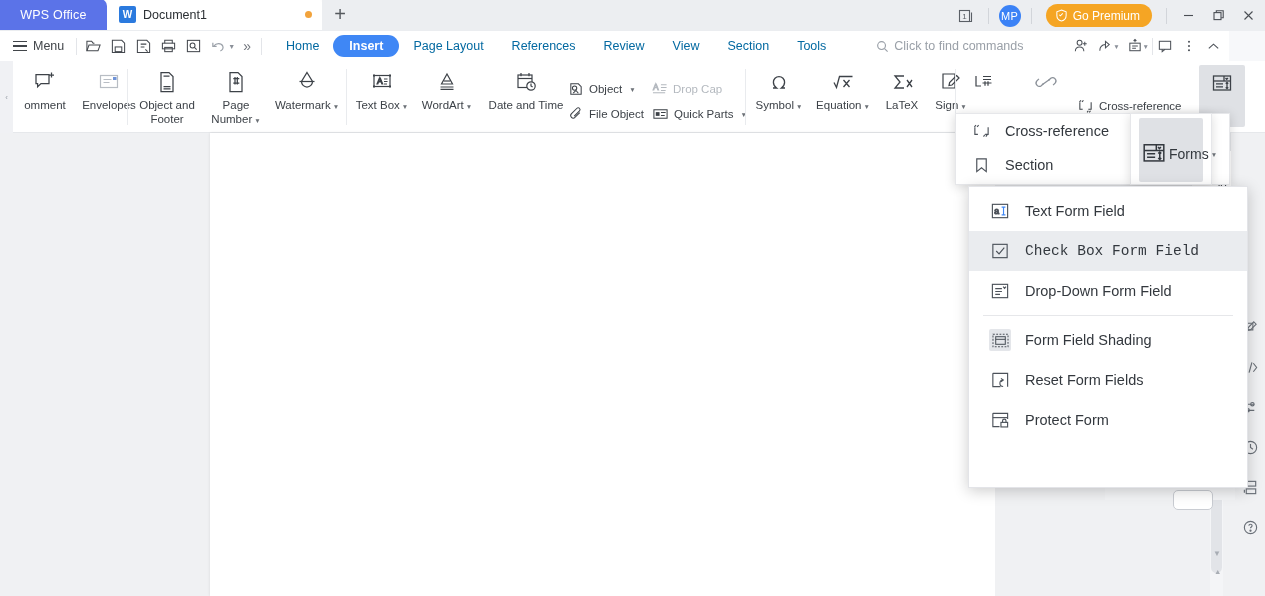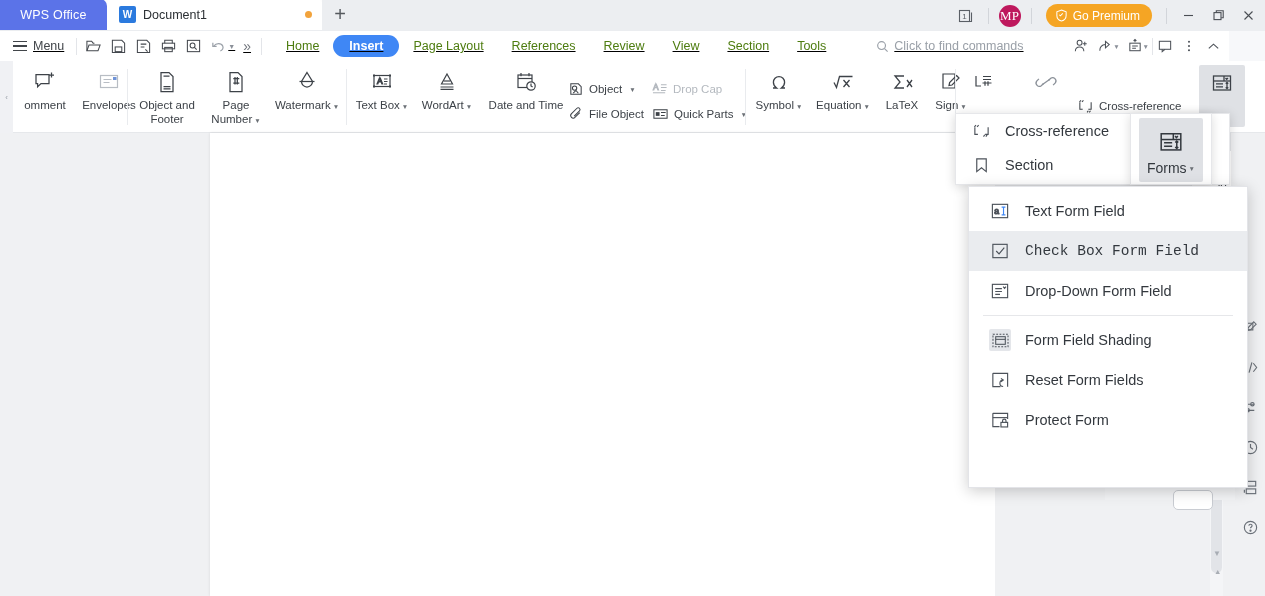--- a/index.html
+++ b/index.html
@@ -51,56 +51,56 @@
     position: absolute; right: 0; top: 0; height: 31px;
     display: flex; align-items: center; gap: 0; background: #eceef1;
     padding-right: 2px;
   }
   .tb-icon-btn {
     width: 30px; height: 31px; display: flex; align-items: center;
     justify-content: center; color: #5a5f66;
   }
   .tb-sep { width: 1px; height: 16px; background: #d2d5da; margin: 0 6px; }
   .tb-avatar {
-    width: 22px; height: 22px; border-radius: 50%; background: #be185d;
-    color: #fff; font-size: 13px; display: flex; align-items: center;
-    justify-content: center; letter-spacing: .3px; font-family: Liberation Serif, serif;
+    width: 22px; height: 22px; border-radius: 50%; background: #3b82f6;
+    color: #fff; font-size: 11px; display: flex; align-items: center;
+    justify-content: center; letter-spacing: .3px;
   }
   .tb-premium {
     height: 23px; border-radius: 12px; background: #f5a524;
     color: #fff; font-size: 12px; display: flex; align-items: center;
     gap: 5px; padding: 0 12px 0 9px; margin: 0 8px;
   }
   .tb-win {
     width: 30px; height: 31px; display: flex; align-items: center;
     justify-content: center; color: #4a4e54;
   }
 
   
   .menubar {
     position: absolute; top: 31px; left: 0; width: 1229px; height: 30px;
-    background: #fff; display: flex; align-items: center; text-decoration: underline;
+    background: #fff; display: flex; align-items: center;
   }
   .mb-menu {
     display: flex; align-items: center; gap: 6px; padding: 0 12px 0 13px;
     font-size: 12.5px; color: #41454a;
   }
   .hamburger { display: flex; flex-direction: column; gap: 3px; }
   .hamburger i { display: block; width: 14px; height: 1.6px; background: #41454a; }
   .mb-vsep { width: 1px; height: 17px; background: #e3e5e9; }
   .mb-qa { display: flex; align-items: center; padding: 0 4px; }
   .qa-btn {
     width: 25px; height: 24px; display: flex; align-items: center;
     justify-content: center; color: #44484e;
   }
   .qa-caret { font-size: 7px; color: #8b9099; margin-left: -3px; margin-right: 2px; }
   .qa-more { font-size: 14px; color: #70757c; padding: 0 6px; }
   .mb-tabs { display: flex; align-items: center; gap: 0; margin-left: 10px; }
   .mb-tab {
-    font-size: 12.5px; color: #4d7c0f; padding: 4px 14px; border-radius: 11px;
+    font-size: 12.5px; color: #0369a1; padding: 4px 14px; border-radius: 11px;
     white-space: nowrap;
   }
   .mb-tab.active { background: #3f87f5; color: #fff; font-weight: 600; padding: 4px 16px; }
   .mb-search {
     display: flex; align-items: center; gap: 5px; margin-left: 36px;
     color: #9aa0a8; font-size: 12.5px;
   }
   .mb-right {
     position: absolute; right: 4px; top: 0; height: 30px;
     display: flex; align-items: center;
@@ -227,21 +227,21 @@
   .fly-item .ico { width: 22px; display: flex; justify-content: center; color: #4c525a; }
 
   .forms-float {
     position: absolute; left: 1130px; top: 113px; width: 82px; height: 72px;
     background: #fff; box-shadow: 0 2px 10px rgba(0,0,0,.14);
     border: 1px solid #e6e7ea; z-index: 41;
     display: flex; justify-content: center; align-items: flex-start; padding-top: 4px;
   }
   .forms-float .inner {
     width: 64px; height: 64px; background: #dfe1e5; border-radius: 2px;
-    display: flex; flex-direction: column; align-items: center; padding-top: 8px;
+    display: flex; flex-direction: row; align-items: center; padding-top: 8px;
     font-size: 14px; color: #33383e;
   }
 
   
   .dropdown {
     position: absolute; left: 968px; top: 186px; width: 280px; height: 302px;
     background: #fff; box-shadow: 0 3px 14px rgba(0,0,0,.20);
     border: 1px solid #e3e4e8; z-index: 50; padding: 4px 0;
   }
   .dd-item {

